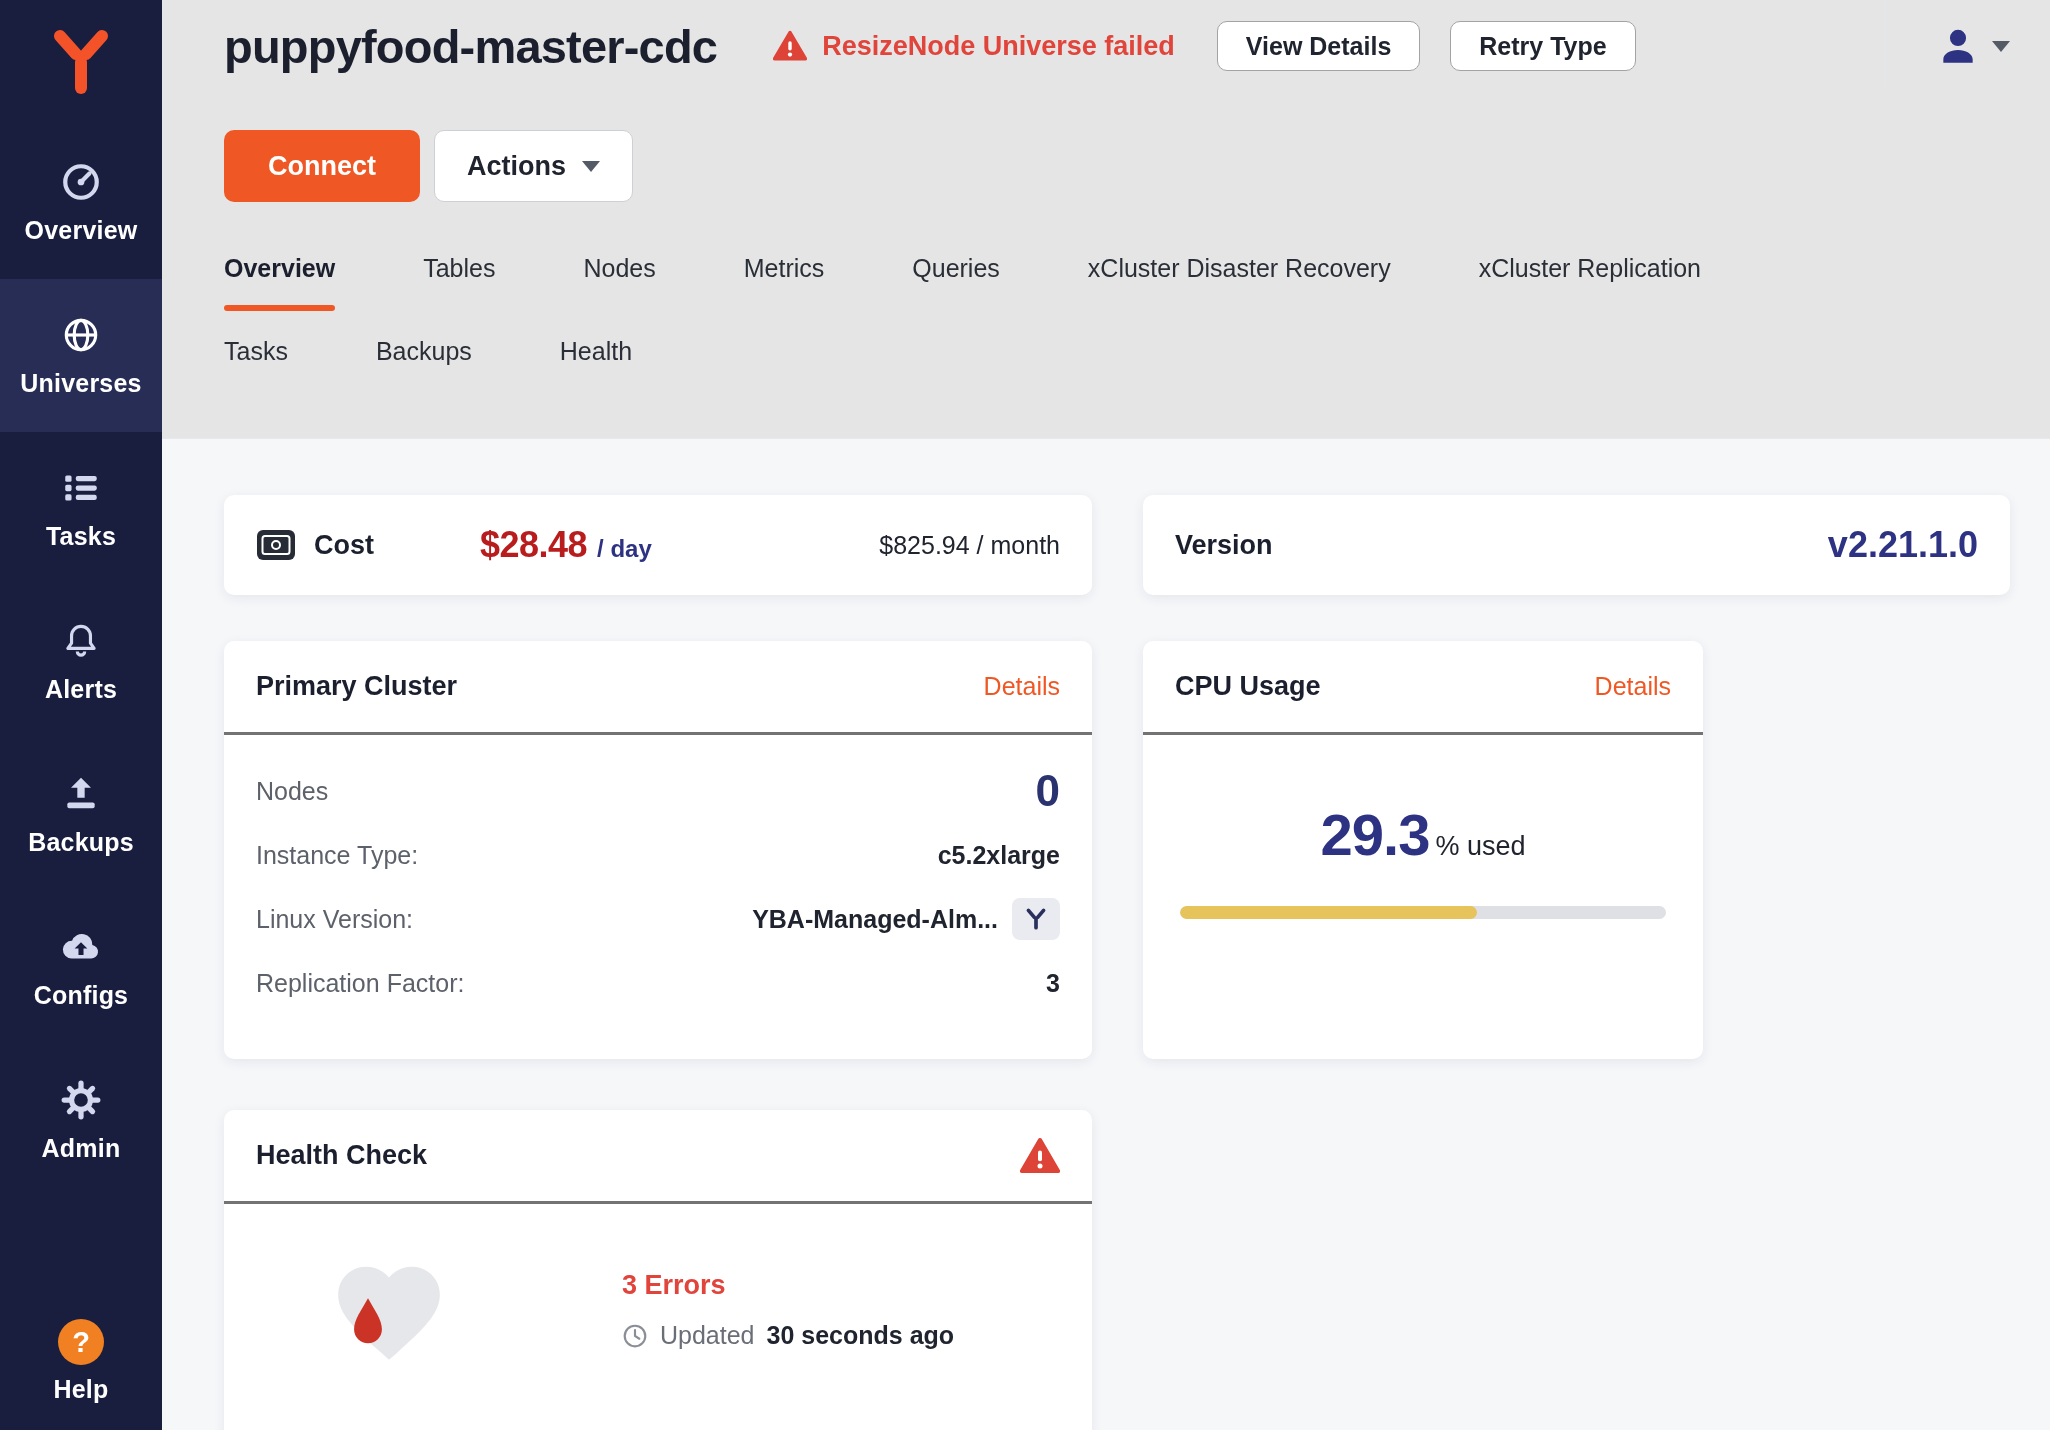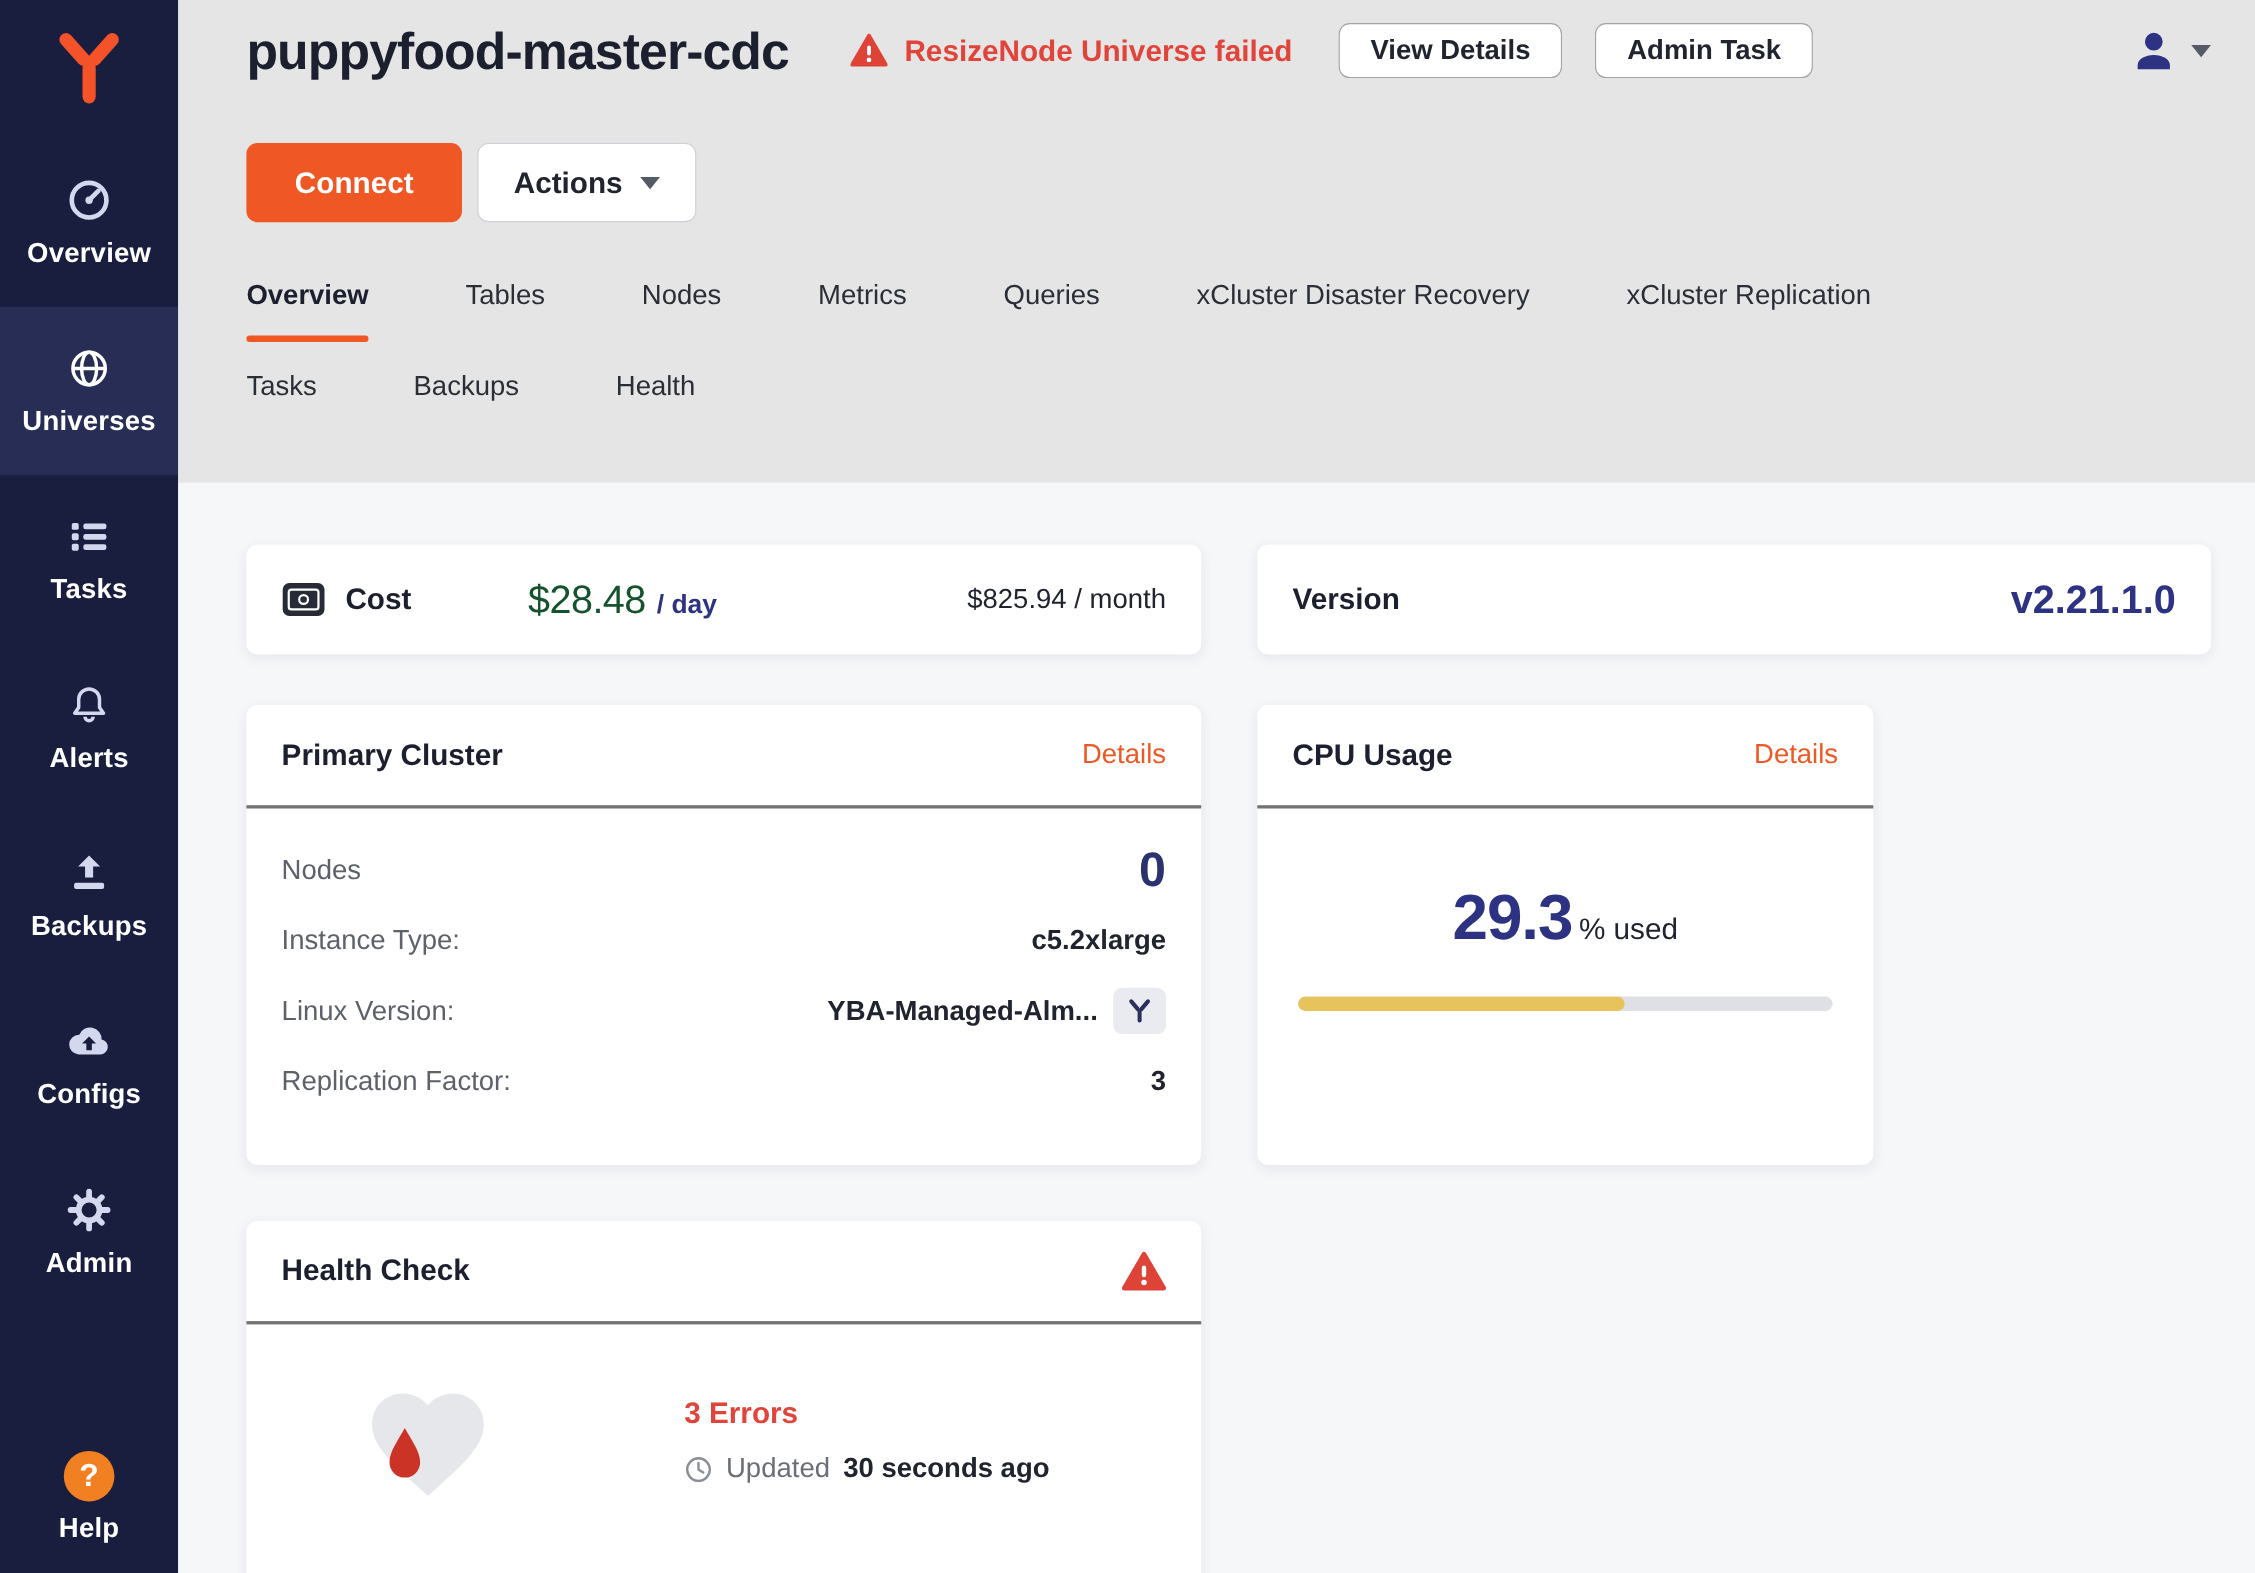--- a/index.html
+++ b/index.html
@@ -73,21 +73,21 @@
   .content { flex:1; background:#f6f7f9; padding:56px 40px 0 62px; overflow:hidden; }
   .cards-row { display:flex; gap:51px; }
   .row2 { margin-top:46px; }
   .row3 { margin-top:51px; }
   .card { background:#fff; border-radius:10px; box-shadow:0 3px 12px rgba(35,40,80,.08); }
 
   .stat-card { width:868px; height:100px; display:flex; align-items:center; padding:0 32px; }
   .stat-card.version-card { width:867px; }
   .stat-title { font-size:27px; font-weight:700; color:#1b1f2e; margin-left:18px; }
   .cost-value-group { margin-left:106px; display:flex; align-items:baseline; }
-  .cost-daily { font-size:36px; font-weight:400; color:#14532d; letter-spacing:-0.5px;text-align:center; }
+  .cost-daily { font-size:36px; font-weight:700; color:#b91c1c; letter-spacing:-0.5px;text-align:center; }
   .cost-unit { font-size:24px; font-weight:600; color:#2d3282; margin-left:10px; }
   .cost-month { margin-left:auto; font-size:25px; color:#20242f; }
   .version-value { margin-left:auto; font-size:36px; font-weight:800; color:#2d3282; }
 
   .panel-card { width:868px; height:418px; display:flex; flex-direction:column; }
   .cpu-card { width:560px; height:418px; display:flex; flex-direction:column; }
   .card-header { height:94px; padding:0 32px; display:flex; align-items:center;
     border-bottom:3px solid #737373; flex-shrink:0; }
   .card-title { font-size:27px; font-weight:700; color:#1b1f2e; }
   .details-link { margin-left:auto; font-size:25px; color:#ef5824; cursor:pointer; font-weight:500; }
@@ -232,21 +232,21 @@
         <div class="error-box">
           <svg width="34" height="34" viewBox="0 0 24 24">
             <path d="M12 2.5 L22.8 21 H1.2 Z" fill="#dd4437" stroke="#dd4437" stroke-width="2.5" stroke-linejoin="round"></path>
             <rect x="10.8" y="8.7" width="2.4" height="6.4" rx="1.2" fill="#ffffff"></rect>
             <circle cx="12" cy="18" r="1.5" fill="#ffffff"></circle>
           </svg>
           <span class="error-text">ResizeNode Universe failed</span>
         </div>
 
         <button class="btn-outline btn-view">View Details</button>
-        <button class="btn-outline btn-retry">Admin Task</button>
+        <button class="btn-outline btn-retry">Retry Type</button>
 
         <div class="user-area">
           <svg width="44" height="44" viewBox="0 0 24 24">
             <path d="M12 12a4.4 4.4 0 1 0 0-8.8A4.4 4.4 0 0 0 12 12zm0 2.2c-4.2 0-8 2.1-8 5v2h16v-2c0-2.9-3.8-5-8-5z" fill="#2d3282"></path>
           </svg>
           <span class="caret-down"></span>
         </div>
       </div>
 
       <div class="action-row">

